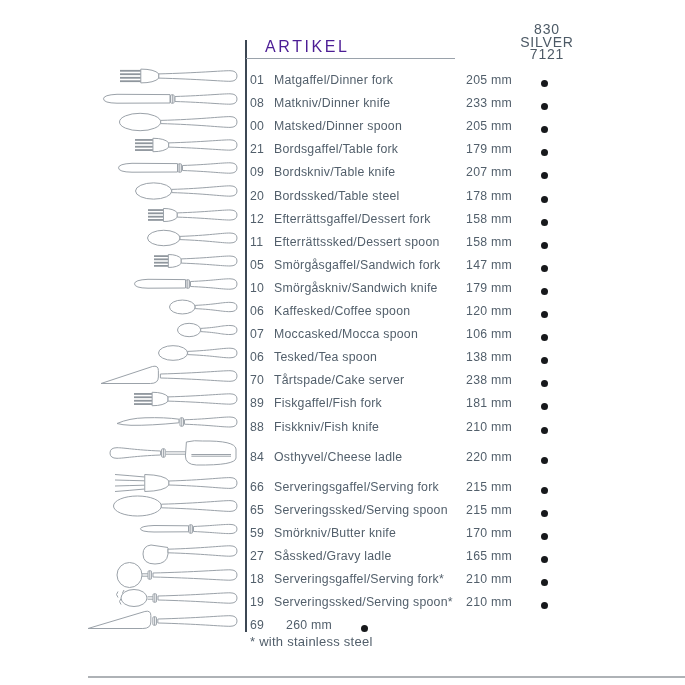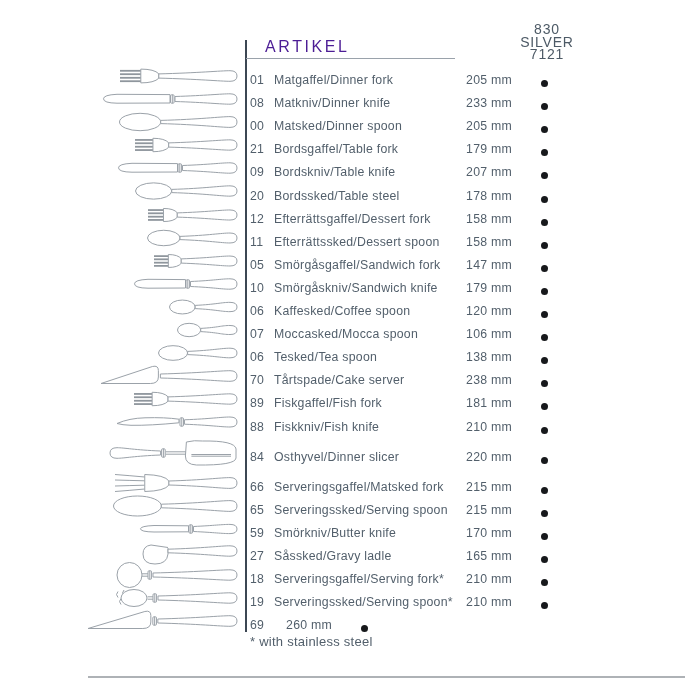--- a/index.html
+++ b/index.html
@@ -333,30 +333,30 @@
     <span class="cell-num">88</span>
     <span class="cell-name">Fiskkniv/Fish knife</span>
     <span class="cell-len">210 mm</span>
     <span class="cell-dot">
       <span class="dot"></span>
     </span>
   </div>
 
   <div class="row gap-before">
     <span class="cell-num">84</span>
-    <span class="cell-name">Osthyvel/Dinner slicer</span>
+    <span class="cell-name">Osthyvel/Cheese ladle</span>
     <span class="cell-len">220 mm</span>
     <span class="cell-dot">
       <span class="dot"></span>
     </span>
   </div>
 
   <div class="row gap-before">
     <span class="cell-num">66</span>
-    <span class="cell-name">Serveringsgaffel/Matsked fork</span>
+    <span class="cell-name">Serveringsgaffel/Serving fork</span>
     <span class="cell-len">215 mm</span>
     <span class="cell-dot">
       <span class="dot"></span>
     </span>
   </div>
 
   <div class="row">
     <span class="cell-num">65</span>
     <span class="cell-name">Serveringssked/Serving spoon</span>
     <span class="cell-len">215 mm</span>

